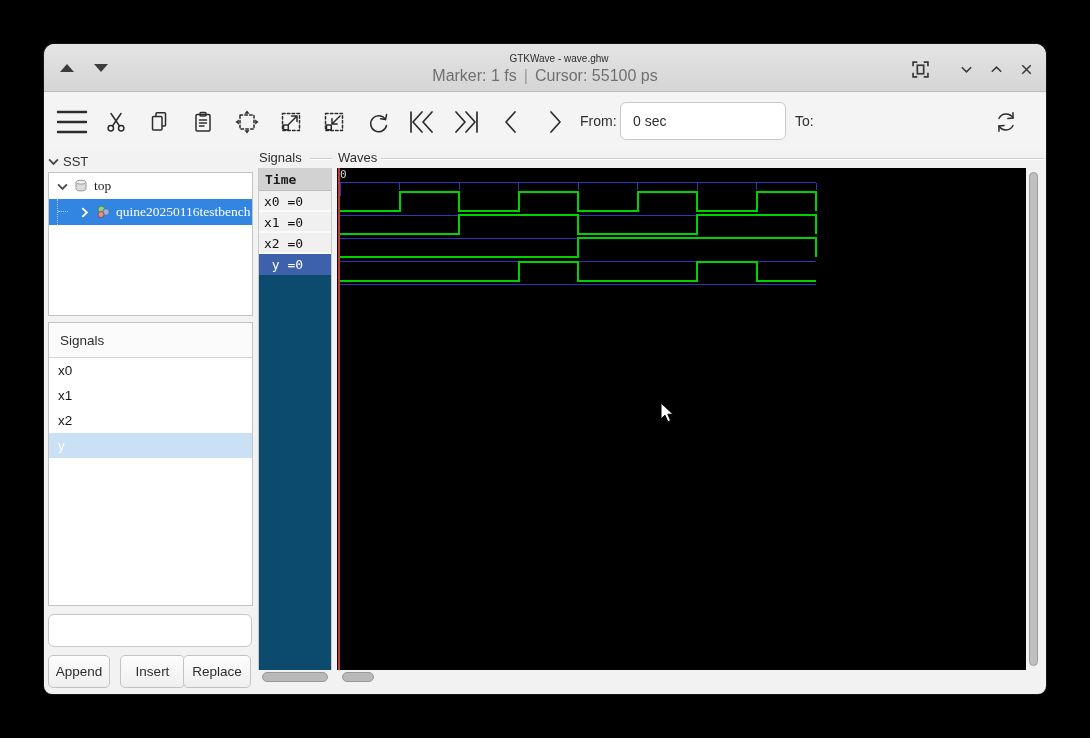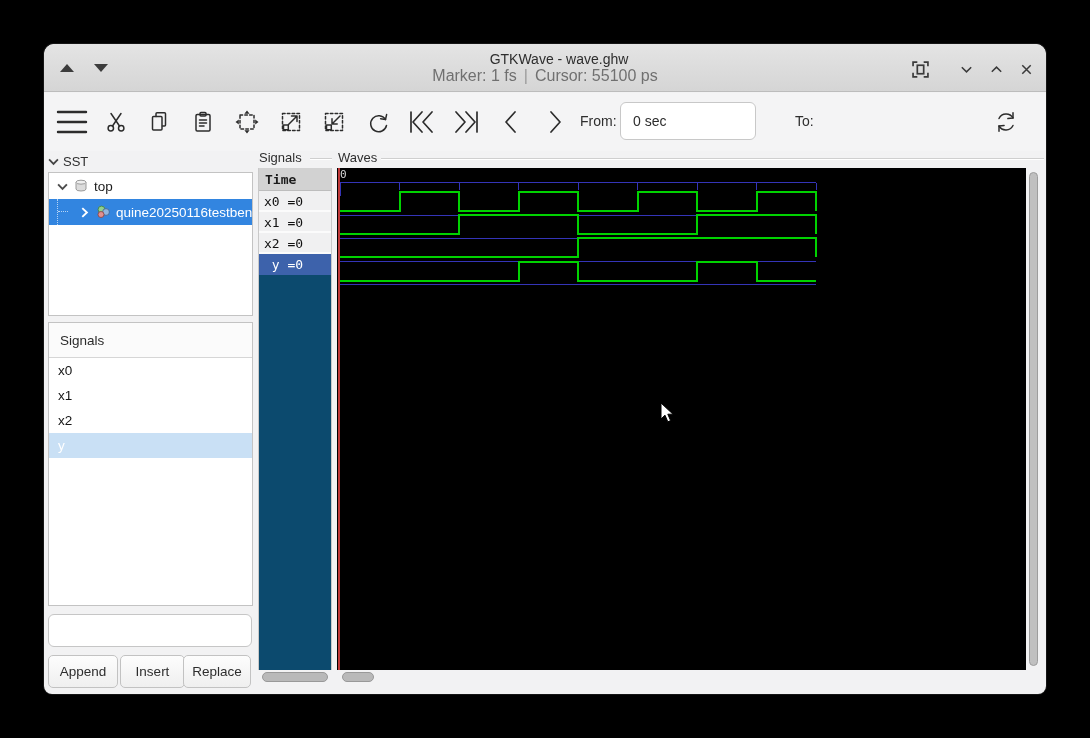--- a/index.html
+++ b/index.html
@@ -10,60 +10,60 @@
   
   #window { position:absolute; left:44px; top:44px; width:1002px; height:650px;
             background:#f2f2f3; border-radius:10px 10px 8px 8px;
             box-shadow:0 0 0 1px #151515, 0 6px 18px rgba(0,0,0,.7); overflow:hidden; }
 
   
   .titlebar { position:absolute; left:0; top:0; width:100%; height:48px;
               background:linear-gradient(#e4e4e4,#d5d5d5); border-bottom:1px solid #bcbcbc;
               border-radius:10px 10px 0 0; }
   .tb-center { position:absolute; left:0; right:0; top:6px; text-align:center; }
-  .tb-title { font-size:14px; color:#2d2d2d; line-height:18px;padding-left:28px; }
+  .tb-title { font-size:10px; color:#2d2d2d; line-height:18px;padding-left:28px; }
   .tb-sub { font-size:16px; color:#707070; line-height:15px; }
   .tb-sub .sep { margin:0 7px; color:#9a9a9a; }
   .shade-btn { position:absolute; top:16px; width:22px; height:16px; cursor:default; }
   .tri-up { width:0;height:0;border-left:7px solid transparent;border-right:7px solid transparent;
             border-bottom:8px solid #3c3c3c; margin:4px auto 0; }
   .tri-down { width:0;height:0;border-left:7px solid transparent;border-right:7px solid transparent;
             border-top:8px solid #3c3c3c; margin:4px auto 0; }
   .win-btn { position:absolute; top:14px; width:24px; height:22px; display:flex;
              align-items:center; justify-content:center; }
   .win-btn svg { stroke:#3a3a3a; fill:none; stroke-width:1.6; }
 
   
   .toolbar { position:absolute; left:0; top:49px; width:100%; height:58px; background:#f4f4f5; }
   .tool-btn { position:absolute; top:10px; width:40px; height:38px; display:flex;
               align-items:center; justify-content:center; border-radius:5px; }
   .tool-btn svg { stroke:#2c2c2c; fill:none; stroke-width:1.5; stroke-linecap:round; stroke-linejoin:round; }
   .tb-label { position:absolute; top:20px; font-size:14px; color:#2e2e2e; }
-  .tb-input { position:absolute; top:9px; width:136px; height:38px; background:#fff;
+  .tb-input { position:absolute; top:9px; width:166px; height:38px; background:#fff;
               border:1px solid #c8c8c8; border-radius:6px; font-size:14px; color:#2d2d2d;
               padding:12px 12px; font-family:"Liberation Sans",sans-serif; outline:none; }
 
   
   .sst-header { position:absolute; left:4px; top:108px; height:18px; display:flex;
                 align-items:center; gap:4px; font-size:13px; color:#2e2e2e; }
   .sst-header svg { stroke:#444; fill:none; stroke-width:1.6; }
   .tree-box { position:absolute; left:4px; top:128px; width:205px; height:144px;
               background:#fff; border:1px solid #c3c3c3; overflow:hidden; }
   .tree-row { height:26px; display:flex; align-items:center; font-size:13.5px; color:#1c1c1c; }
   .tree-row.selected { background:#3285e0; color:#fff; }
   .tree-exp { width:12px; height:12px; margin:0 5px 0 8px; flex:0 0 auto; }
   .tree-exp svg { stroke:#4c4c4c; fill:none; stroke-width:1.7; }
   .tree-row.selected .tree-exp svg { stroke:#fff; }
   .tree-guide { width:14px; height:26px; margin-left:8px; flex:0 0 auto;
                 border-left:1px dotted rgba(255,255,255,.65);
                 position:relative; }
   .tree-guide::after { content:""; position:absolute; left:0; top:12px; width:10px; height:0;
                 border-top:1px dotted rgba(255,255,255,.65); }
   .tree-icon { width:15px; height:14px; margin-right:5px; flex:0 0 auto; }
-  .tree-label { white-space:nowrap; overflow:hidden; }
+  .tree-label { white-space:nowrap; overflow:hidden;font-family:Liberation Serif, serif; }
 
   .list-box { position:absolute; left:4px; top:278px; width:205px; height:284px;
               background:#fff; border:1px solid #c3c3c3; }
   .list-header { height:35px; line-height:35px; padding-left:11px; font-size:13.5px;
                  color:#2b2b2b; background:#fbfbfb; border-bottom:1px solid #d6d6d6; }
   .list-item { height:25px; line-height:25px; padding-left:9px; font-size:13.5px; color:#161616; }
   .list-item.selected { background:#c9e0f5; color:#fff; }
 
   .search-box { position:absolute; left:4px; top:570px; width:204px; height:33px; background:#fff;
                 border:1px solid #c6c6c6; border-radius:6px; display:flex; align-items:center; }
@@ -277,21 +277,21 @@
     </div>
 
     <div class="search-box">
       <svg width="16" height="16" viewBox="0 0 16 16">
         <circle cx="6.8" cy="6.8" r="4.6"></circle>
           <path d="M10.3 10.3 L14.4 14.4"></path>
       </svg>
       <input class="search-input" value="" style="">
     </div>
 
-    <button class="gtk-btn" style="left:4px; width:70px;">Append</button>
+    <button class="gtk-btn" style="left:4px; width:62px;">Append</button>
     <button class="gtk-btn" style="left:76px; width:65px;">Insert</button>
     <button class="gtk-btn" style="left:139px; width:68px;">Replace</button>
 
     <div class="frame-label" style="left:215px;">Signals</div>
     <div class="groove" style="left:266px; width:22px;"></div>
 
     <div class="sig-col">
       <div class="sig-time">Time</div>
       <div class="sig-row"><span class="sig-name">x0</span> <span>=0</span></div>
       <div class="sig-row"><span class="sig-name">x1</span> <span>=0</span></div>

